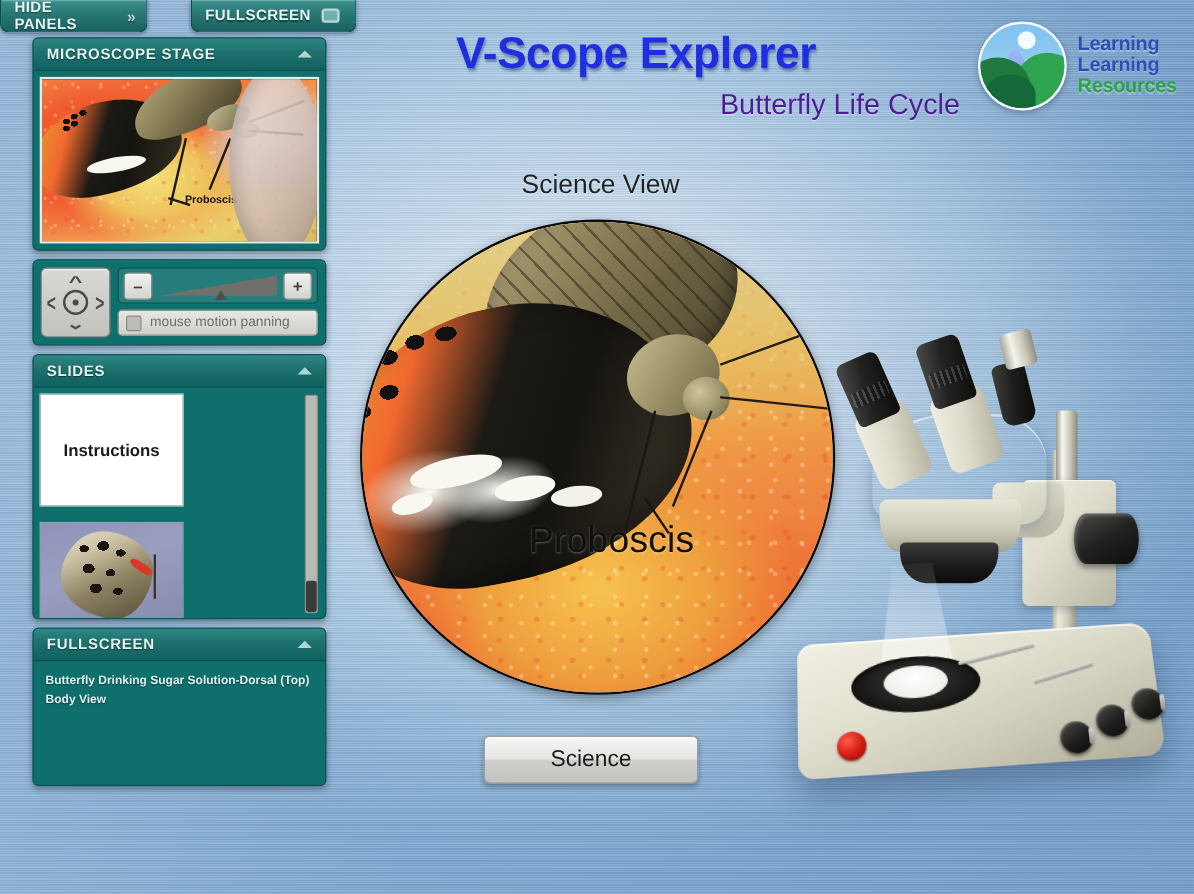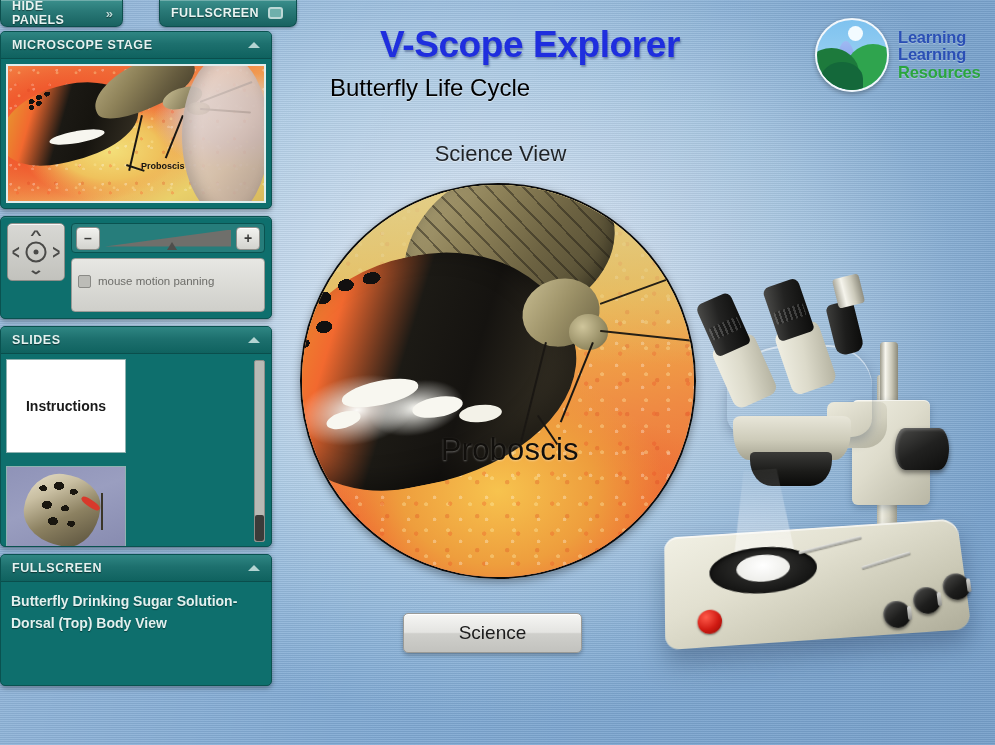--- a/index.html
+++ b/index.html
@@ -45,20 +45,21 @@
 
   
   #panels{position:absolute;left:0;top:31px;width:272px;}
   .panel{
     margin-bottom:7px;
     background:#0e6f6d;
     border:1px solid #0a5250;
     border-radius:5px;
     box-shadow:0 2px 5px rgba(0,0,0,.35), inset 0 1px 0 rgba(255,255,255,.12);
     overflow:hidden;
+    margin-left:27px;
   }
   .panel-head{
     height:26px;display:flex;align-items:center;justify-content:space-between;
     padding:0 11px;
     background:linear-gradient(to bottom,#2f8683 0%,#1d706e 45%,#0f625f 100%);
     border-bottom:1px solid #0a4e4c;
     color:#e4f2f0;font-size:12.5px;font-weight:bold;letter-spacing:.6px;
     text-shadow:0 1px 1px rgba(0,0,0,.5);
     cursor:pointer;
   }
@@ -129,21 +130,21 @@
     position:absolute;left:0;right:0;bottom:2px;height:17px;
     background:#6f6f6b;
     clip-path:polygon(0 100%, 100% 0, 100% 100%);
   }
   #thumb{
     position:absolute;bottom:-1px;width:0;height:0;
     border-left:5px solid transparent;border-right:5px solid transparent;
     border-bottom:8px solid #4e4e4b;
   }
   #panrow{
-    display:flex;align-items:flex-start;gap:7px;height:20px;padding:16px 6px;
+    display:flex;align-items:center;gap:7px;height:20px;padding:0 6px;
     background:linear-gradient(to bottom,#e7e7e3 0%,#cfcfca 100%);
     border:1px solid #9a9a96;border-radius:4px;
   }
   #pancheck{
     width:11px;height:11px;flex:0 0 11px;background:#bcbcb7;
     border:1px solid #8a8a86;border-radius:2px;cursor:pointer;
   }
   #panlabel{font-size:11.5px;color:#6d6d69;white-space:nowrap;}
 
   
@@ -159,33 +160,33 @@
   #slide-2{background:linear-gradient(160deg,#8f93b8 0%,#9a9ec0 40%,#8488ad 100%);}
   #sb-track{
     position:absolute;right:6px;top:6px;width:9px;height:180px;
     background:#b9b9b4;border:1px solid #8e8e8a;border-radius:2px;cursor:pointer;
   }
   #sb-thumb{position:absolute;left:0;bottom:0;width:100%;height:26px;background:#3b3b39;border-radius:2px;}
 
   
   #desc-body{padding:9px 10px 22px 10px;min-height:72px;}
   #desc-text{
-    color:#e2f1ef;font-size:14px;font-weight:bold;line-height:1.55;
+    color:#e2f1ef;font-size:10px;font-weight:bold;line-height:1.55;
     text-shadow:0 1px 1px rgba(0,0,0,.45);
   }
 
   
   #title{
     position:absolute;left:330px;top:24px;width:400px;text-align:center;
     font-size:37px;font-weight:bold;color:#1f2ede;letter-spacing:-.4px;
     text-shadow:1px 2px 2px rgba(40,60,110,.45);
   }
   #subtitle{
-    position:absolute;left:330px;top:74px;width:470px;text-align:left;
-    font-size:24px;color:#000000;text-shadow:0 1px 1px rgba(255,255,255,.5);
+    position:absolute;left:330px;top:74px;width:470px;text-align:right;
+    font-size:24px;color:#4c1d95;text-shadow:0 1px 1px rgba(255,255,255,.5);
   }
 
   
   #logo{position:absolute;left:815px;top:18px;display:flex;align-items:center;gap:9px;}
   #logo-mark{
     width:70px;height:70px;border-radius:50%;overflow:hidden;position:relative;
     border:2px solid #f2f7fb;box-shadow:0 2px 5px rgba(0,0,0,.3);
     background:linear-gradient(to bottom,#7ec2ef 0%,#a8d8f5 100%);
   }
   #logo-sun{position:absolute;left:44%;top:8%;width:15px;height:15px;border-radius:50%;background:#f2fbff;}

